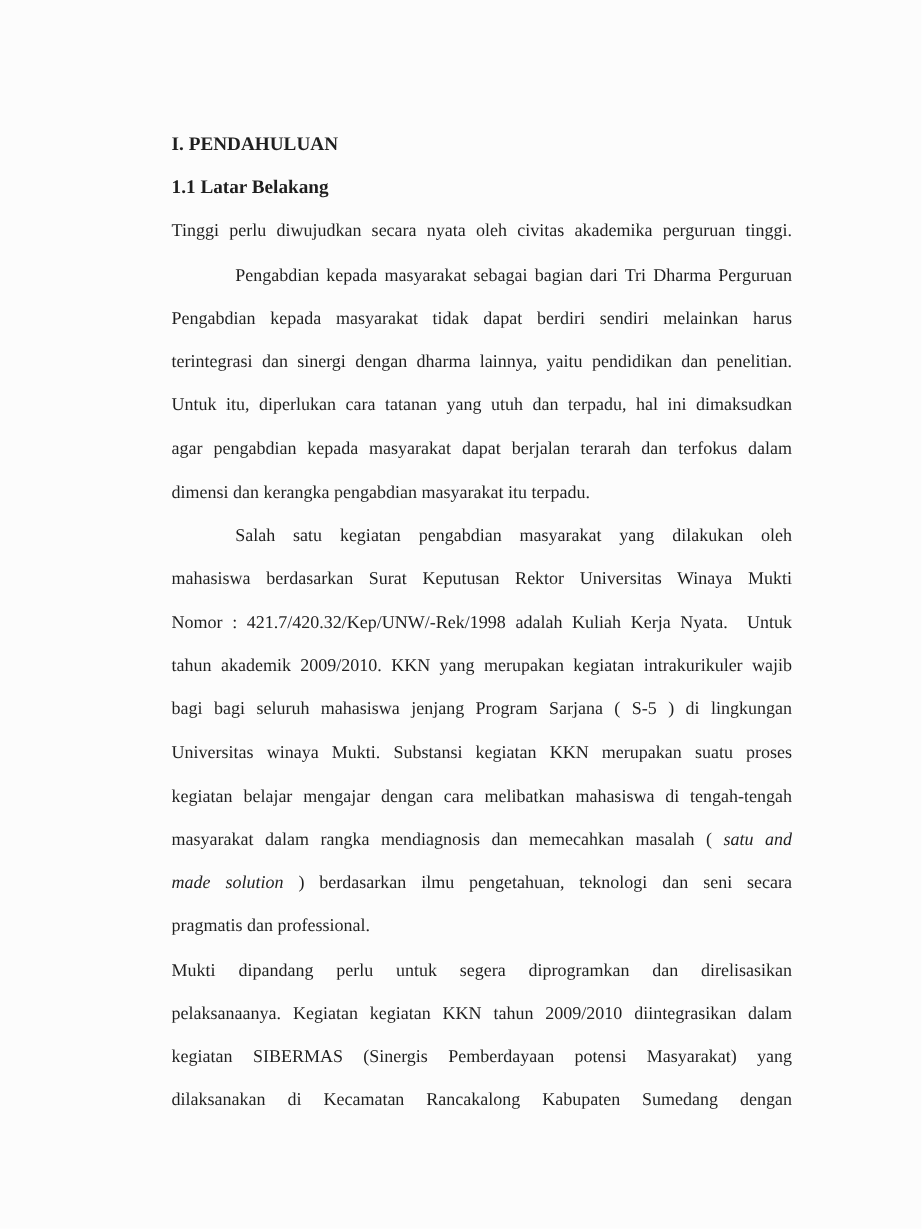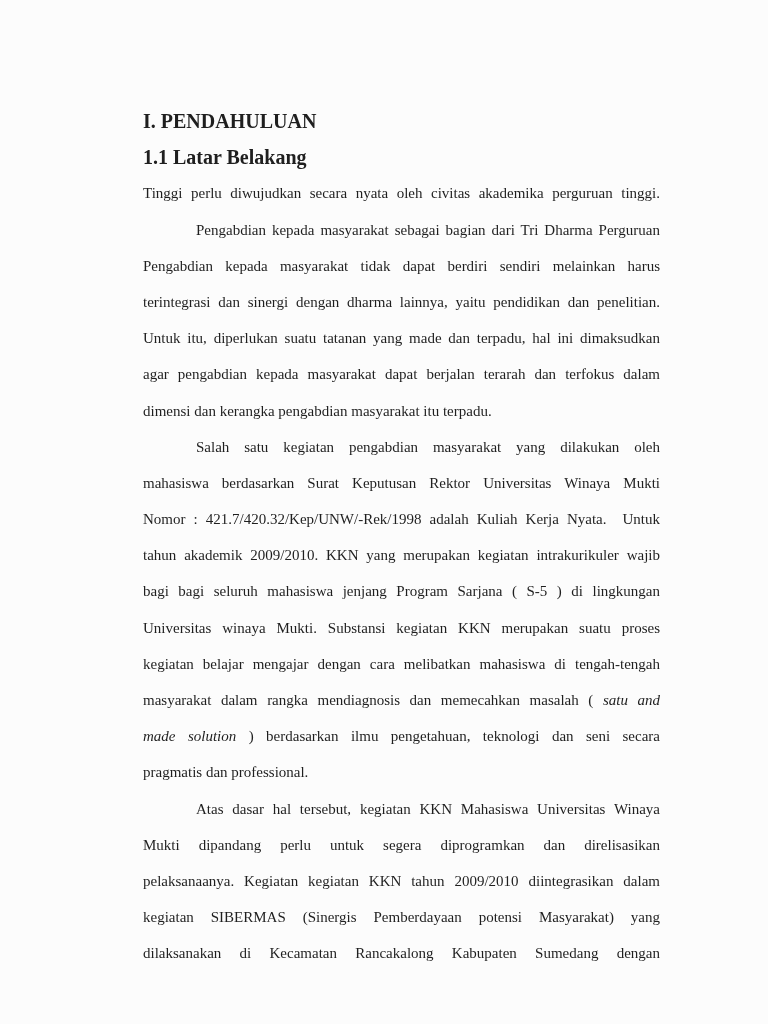--- a/index.html
+++ b/index.html
@@ -31,54 +31,53 @@
   }
   .line.indent {
     text-indent: 53px;
   }
   .line.flush {
     text-align-last: left;
     -moz-text-align-last: left;
   }
   .line.head {
     font-weight: bold;
-    font-size: 20px;
+    font-size: 16px;
     text-align: left;
     text-align-last: left;
     -moz-text-align-last: left;
   }
   .line em {
     font-style: italic;
   }
 </style>
 </head>
 <body>
 
 <div class="page" style="background: rgb(252, 252, 252); color: rgb(31, 31, 31);">
   <div class="text-block">
     <div class="line head">I. PENDAHULUAN</div>
     <div class="line head">1.1 Latar Belakang</div>
     <div>
         <div class="line">Tinggi perlu diwujudkan secara nyata oleh civitas akademika perguruan tinggi.</div>
         <div class="line indent">Pengabdian kepada masyarakat sebagai bagian dari Tri Dharma Perguruan</div>
         <div class="line">Pengabdian kepada masyarakat tidak dapat berdiri sendiri melainkan harus</div>
         <div class="line">terintegrasi dan sinergi dengan dharma lainnya, yaitu pendidikan dan penelitian.</div>
-        <div class="line">Untuk itu, diperlukan suatu tatanan yang made dan terpadu, hal ini dimaksudkan</div>
+        <div class="line">Untuk itu, diperlukan cara tatanan yang utuh dan terpadu, hal ini dimaksudkan</div>
         <div class="line">agar pengabdian kepada masyarakat dapat berjalan terarah dan terfokus dalam</div>
         <div class="line flush">dimensi dan kerangka pengabdian masyarakat itu terpadu.</div>
         <div class="line indent">Salah satu kegiatan pengabdian masyarakat yang dilakukan oleh</div>
         <div class="line">mahasiswa berdasarkan Surat Keputusan Rektor Universitas Winaya Mukti</div>
         <div class="line">Nomor : 421.7/420.32/Kep/UNW/-Rek/1998 adalah Kuliah Kerja Nyata.&nbsp; Untuk</div>
         <div class="line">tahun akademik 2009/2010. KKN yang merupakan kegiatan intrakurikuler wajib</div>
         <div class="line">bagi bagi seluruh mahasiswa jenjang Program Sarjana ( S-5 ) di lingkungan</div>
         <div class="line">Universitas winaya Mukti. Substansi kegiatan KKN merupakan suatu proses</div>
         <div class="line">kegiatan belajar mengajar dengan cara melibatkan mahasiswa di tengah-tengah</div>
         <div class="line"><span>masyarakat dalam rangka mendiagnosis dan memecahkan masalah ( </span><em>satu and</em></div>
         <div class="line"><em>made solution</em><span> ) berdasarkan ilmu pengetahuan, teknologi dan seni secara</span></div>
         <div class="line flush">pragmatis dan professional.</div>
-        <div class="line indent">Atas dasar hal tersebut, kegiatan KKN Mahasiswa Universitas Winaya</div>
         <div class="line">Mukti dipandang perlu untuk segera diprogramkan dan direlisasikan</div>
         <div class="line">pelaksanaanya. Kegiatan kegiatan KKN tahun 2009/2010 diintegrasikan dalam</div>
         <div class="line">kegiatan SIBERMAS (Sinergis Pemberdayaan potensi Masyarakat) yang</div>
         <div class="line">dilaksanakan di Kecamatan Rancakalong Kabupaten Sumedang dengan</div>
       </div>
   </div>
 </div>
 
 </body></html>

